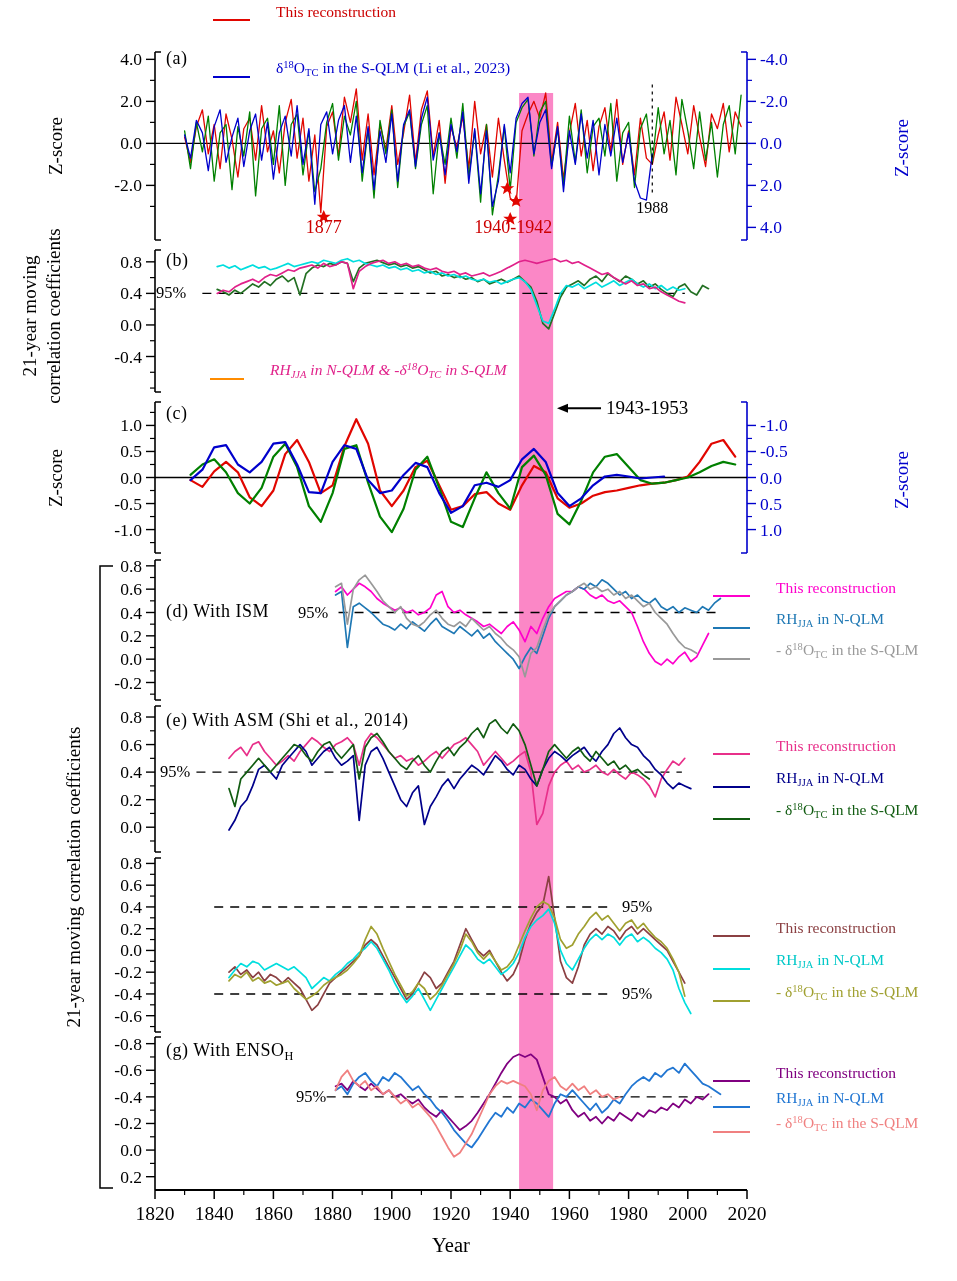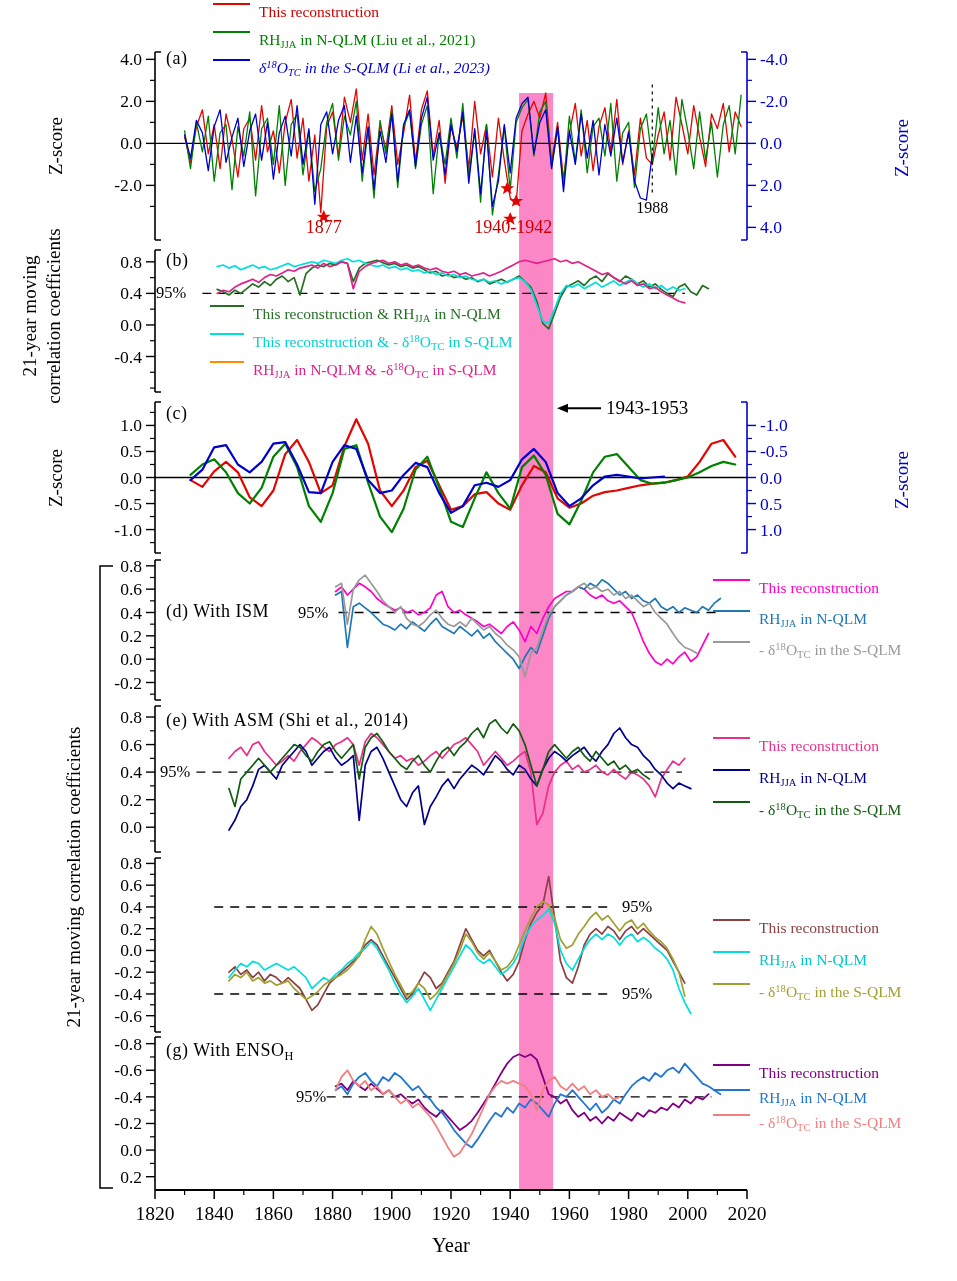--- a/index.html
+++ b/index.html
@@ -1,21 +1,21 @@
 <!DOCTYPE html>
 <html><head>
 <meta charset="utf-8">
 <title>Figure</title>
 <style>
   html,body{margin:0;padding:0;background:#fff;}
   body{font-family:"Liberation Serif","DejaVu Serif",serif;}
   #figure{position:relative;width:957px;height:1281px;background:#fff;overflow:hidden;}
   #plot-svg{position:absolute;left:0;top:0;}
   .overlay{position:absolute;left:0;top:0;width:957px;height:1281px;pointer-events:none;}
-  .legend-entry{position:absolute;display:flex;align-items:flex-start;gap:9px;white-space:nowrap;font-size:15.5px;}
+  .legend-entry{position:absolute;display:flex;align-items:flex-end;gap:26px;white-space:nowrap;font-size:15.5px;}
   .legend-swatch{display:inline-block;height:0;flex:0 0 auto;}
   .panel-title{position:absolute;font-size:18px;color:#000;white-space:nowrap;letter-spacing:0.5px;}
   sub{font-size:68%;vertical-align:-0.3em;}
   sup{font-size:68%;vertical-align:0.5em;}
 </style>
 </head>
 <body>
 
 <div id="figure">
   <svg id="plot-svg" width="957" height="1281" viewBox="0 0 957 1281">
@@ -281,39 +281,27 @@
       <div class="panel-title" style="left: 166px; top: 48px;">(a)</div>
       <div class="panel-title" style="left: 166px; top: 250px;">(b)</div>
       <div class="panel-title" style="left: 166px; top: 403px;">(c)</div>
       <div class="panel-title" style="left: 166px; top: 564px; margin-top: 37px;">(d)  With  ISM</div>
       <div class="panel-title" style="left: 166px; top: 710px;">(e)  With ASM (Shi et al., 2014)</div>
       <div class="panel-title" style="left: 166px; top: 1040px; text-align: center;">(g)  With ENSO<sub>H</sub></div>
       <div class="legend-entry" style="left: 213px; top: 3px;">
         <span class="legend-swatch" style="width: 37px; border-top: 2.6px solid rgb(225, 6, 0);"></span>
         <span style="color: rgb(204, 0, 0);">This reconstruction</span>
       </div>
-      <div class="legend-entry" style="left: 213px; top: 31px;">
-        <span class="legend-swatch" style="width: 37px; border-top: 2.6px solid rgb(0, 128, 0);"></span>
-        <span style="color: rgb(0, 128, 0);">RH<sub>JJA</sub> in N-QLM (Liu et al., 2021)</span>
-      </div>
-      <div class="legend-entry" style="left: 213px; top: 59px; font-style: italic;">
+      <div class="legend-entry" style="left: 213px; top: 59px;">
         <span class="legend-swatch" style="width: 37px; border-top: 2.6px solid rgb(0, 0, 204);"></span>
         <span style="color: rgb(0, 0, 204);">δ<sup>18</sup>O<sub>TC</sub> in the S-QLM (Li et al., 2023)</span>
       </div>
-      <div class="legend-entry" style="left: 210px; top: 305px;">
-        <span class="legend-swatch" style="width: 34px; border-top: 2.6px solid rgb(35, 112, 35);"></span>
-        <span style="color: rgb(35, 112, 35);">This reconstruction &amp; RH<sub>JJA</sub> in N-QLM</span>
-      </div>
-      <div class="legend-entry" style="left: 210px; top: 333px;">
-        <span class="legend-swatch" style="width: 34px; border-top: 2.6px solid rgb(0, 222, 222);"></span>
-        <span style="color: rgb(0, 210, 210);">This reconstruction &amp; - δ<sup>18</sup>O<sub>TC</sub> in S-QLM</span>
-      </div>
       <div class="legend-entry" style="left: 210px; top: 361px;">
         <span class="legend-swatch" style="width: 34px; border-top: 2.6px solid rgb(255, 140, 0);"></span>
-        <span style="color: rgb(224, 33, 138);">RH<sub>JJA</sub> in N-QLM &amp;  -δ<sup>18</sup>O<sub>TC</sub> in S-QLM</span>
+        <span style="color: rgb(224, 33, 138); font-style: italic;">RH<sub>JJA</sub> in N-QLM &amp;  -δ<sup>18</sup>O<sub>TC</sub> in S-QLM</span>
       </div>
       <div class="legend-entry" style="left: 713px; top: 579px;">
         <span class="legend-swatch" style="width: 37px; border-top: 2.6px solid rgb(255, 0, 204);"></span>
         <span style="color: rgb(255, 0, 204);">This reconstruction</span>
       </div>
       <div class="legend-entry" style="left: 713px; top: 610px;">
         <span class="legend-swatch" style="width: 37px; border-top: 2.6px solid rgb(31, 120, 180);"></span>
         <span style="color: rgb(31, 120, 180);">RH<sub>JJA</sub> in N-QLM</span>
       </div>
       <div class="legend-entry" style="left: 713px; top: 641px;">

